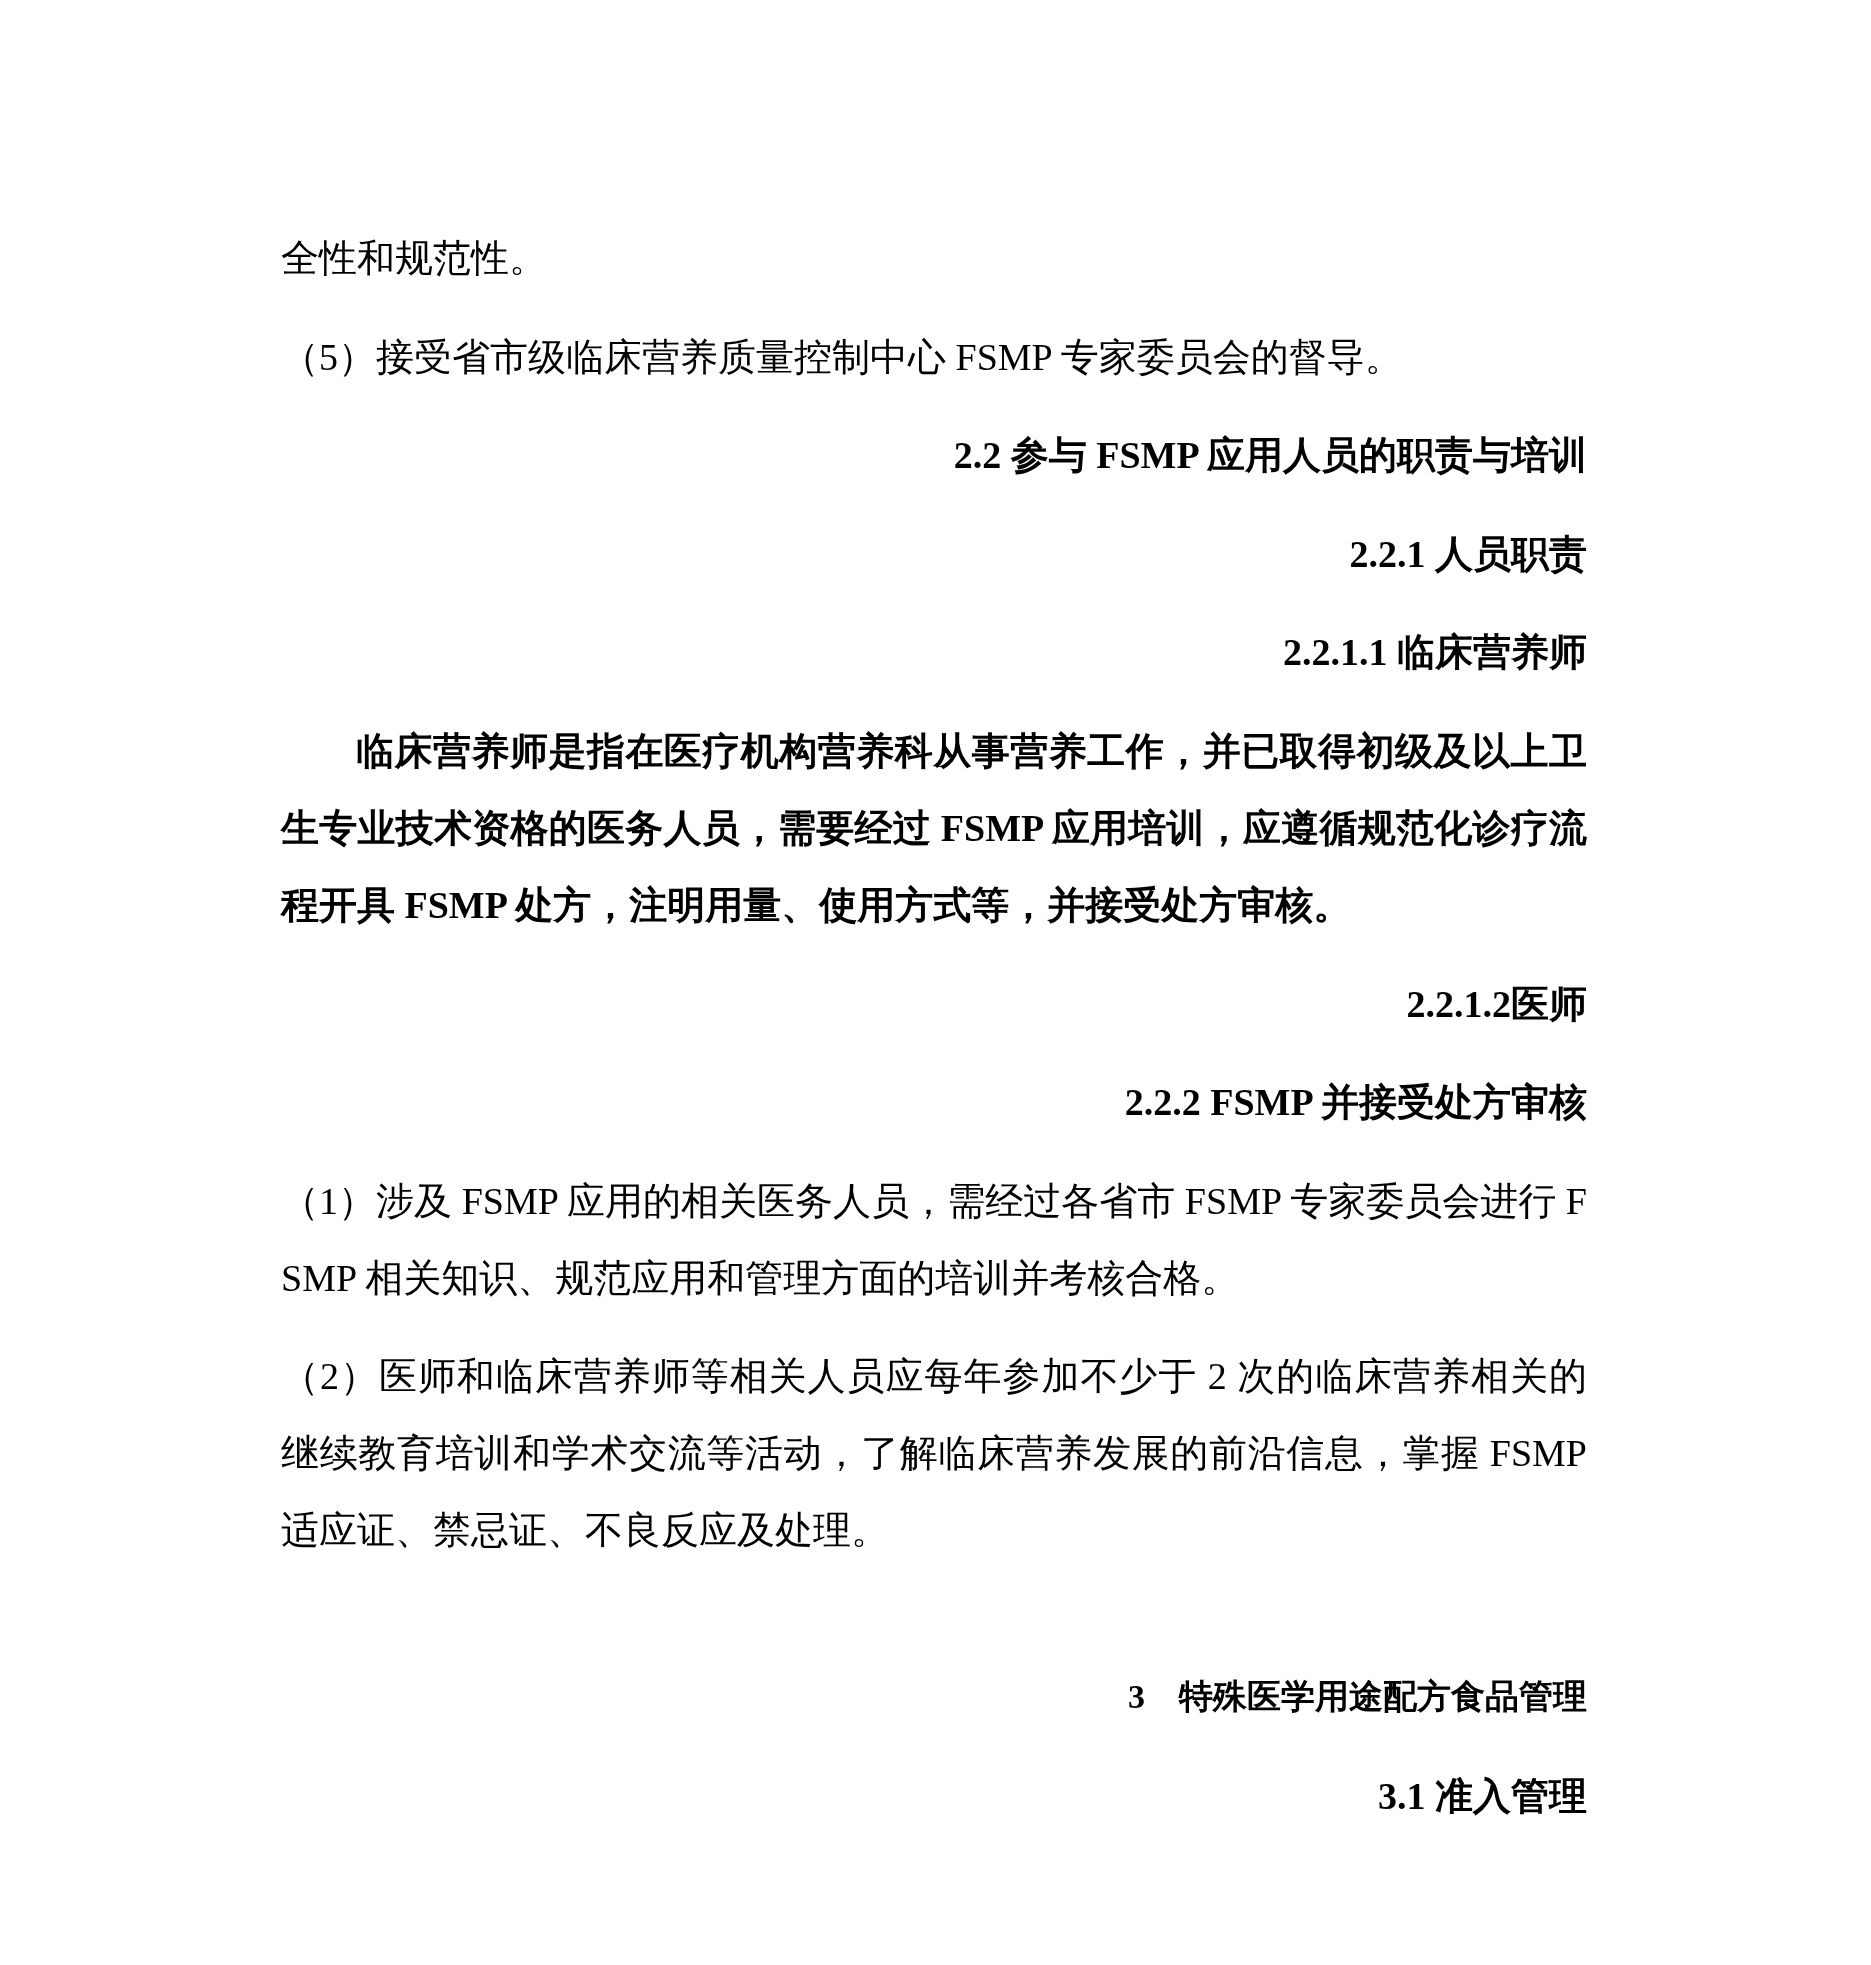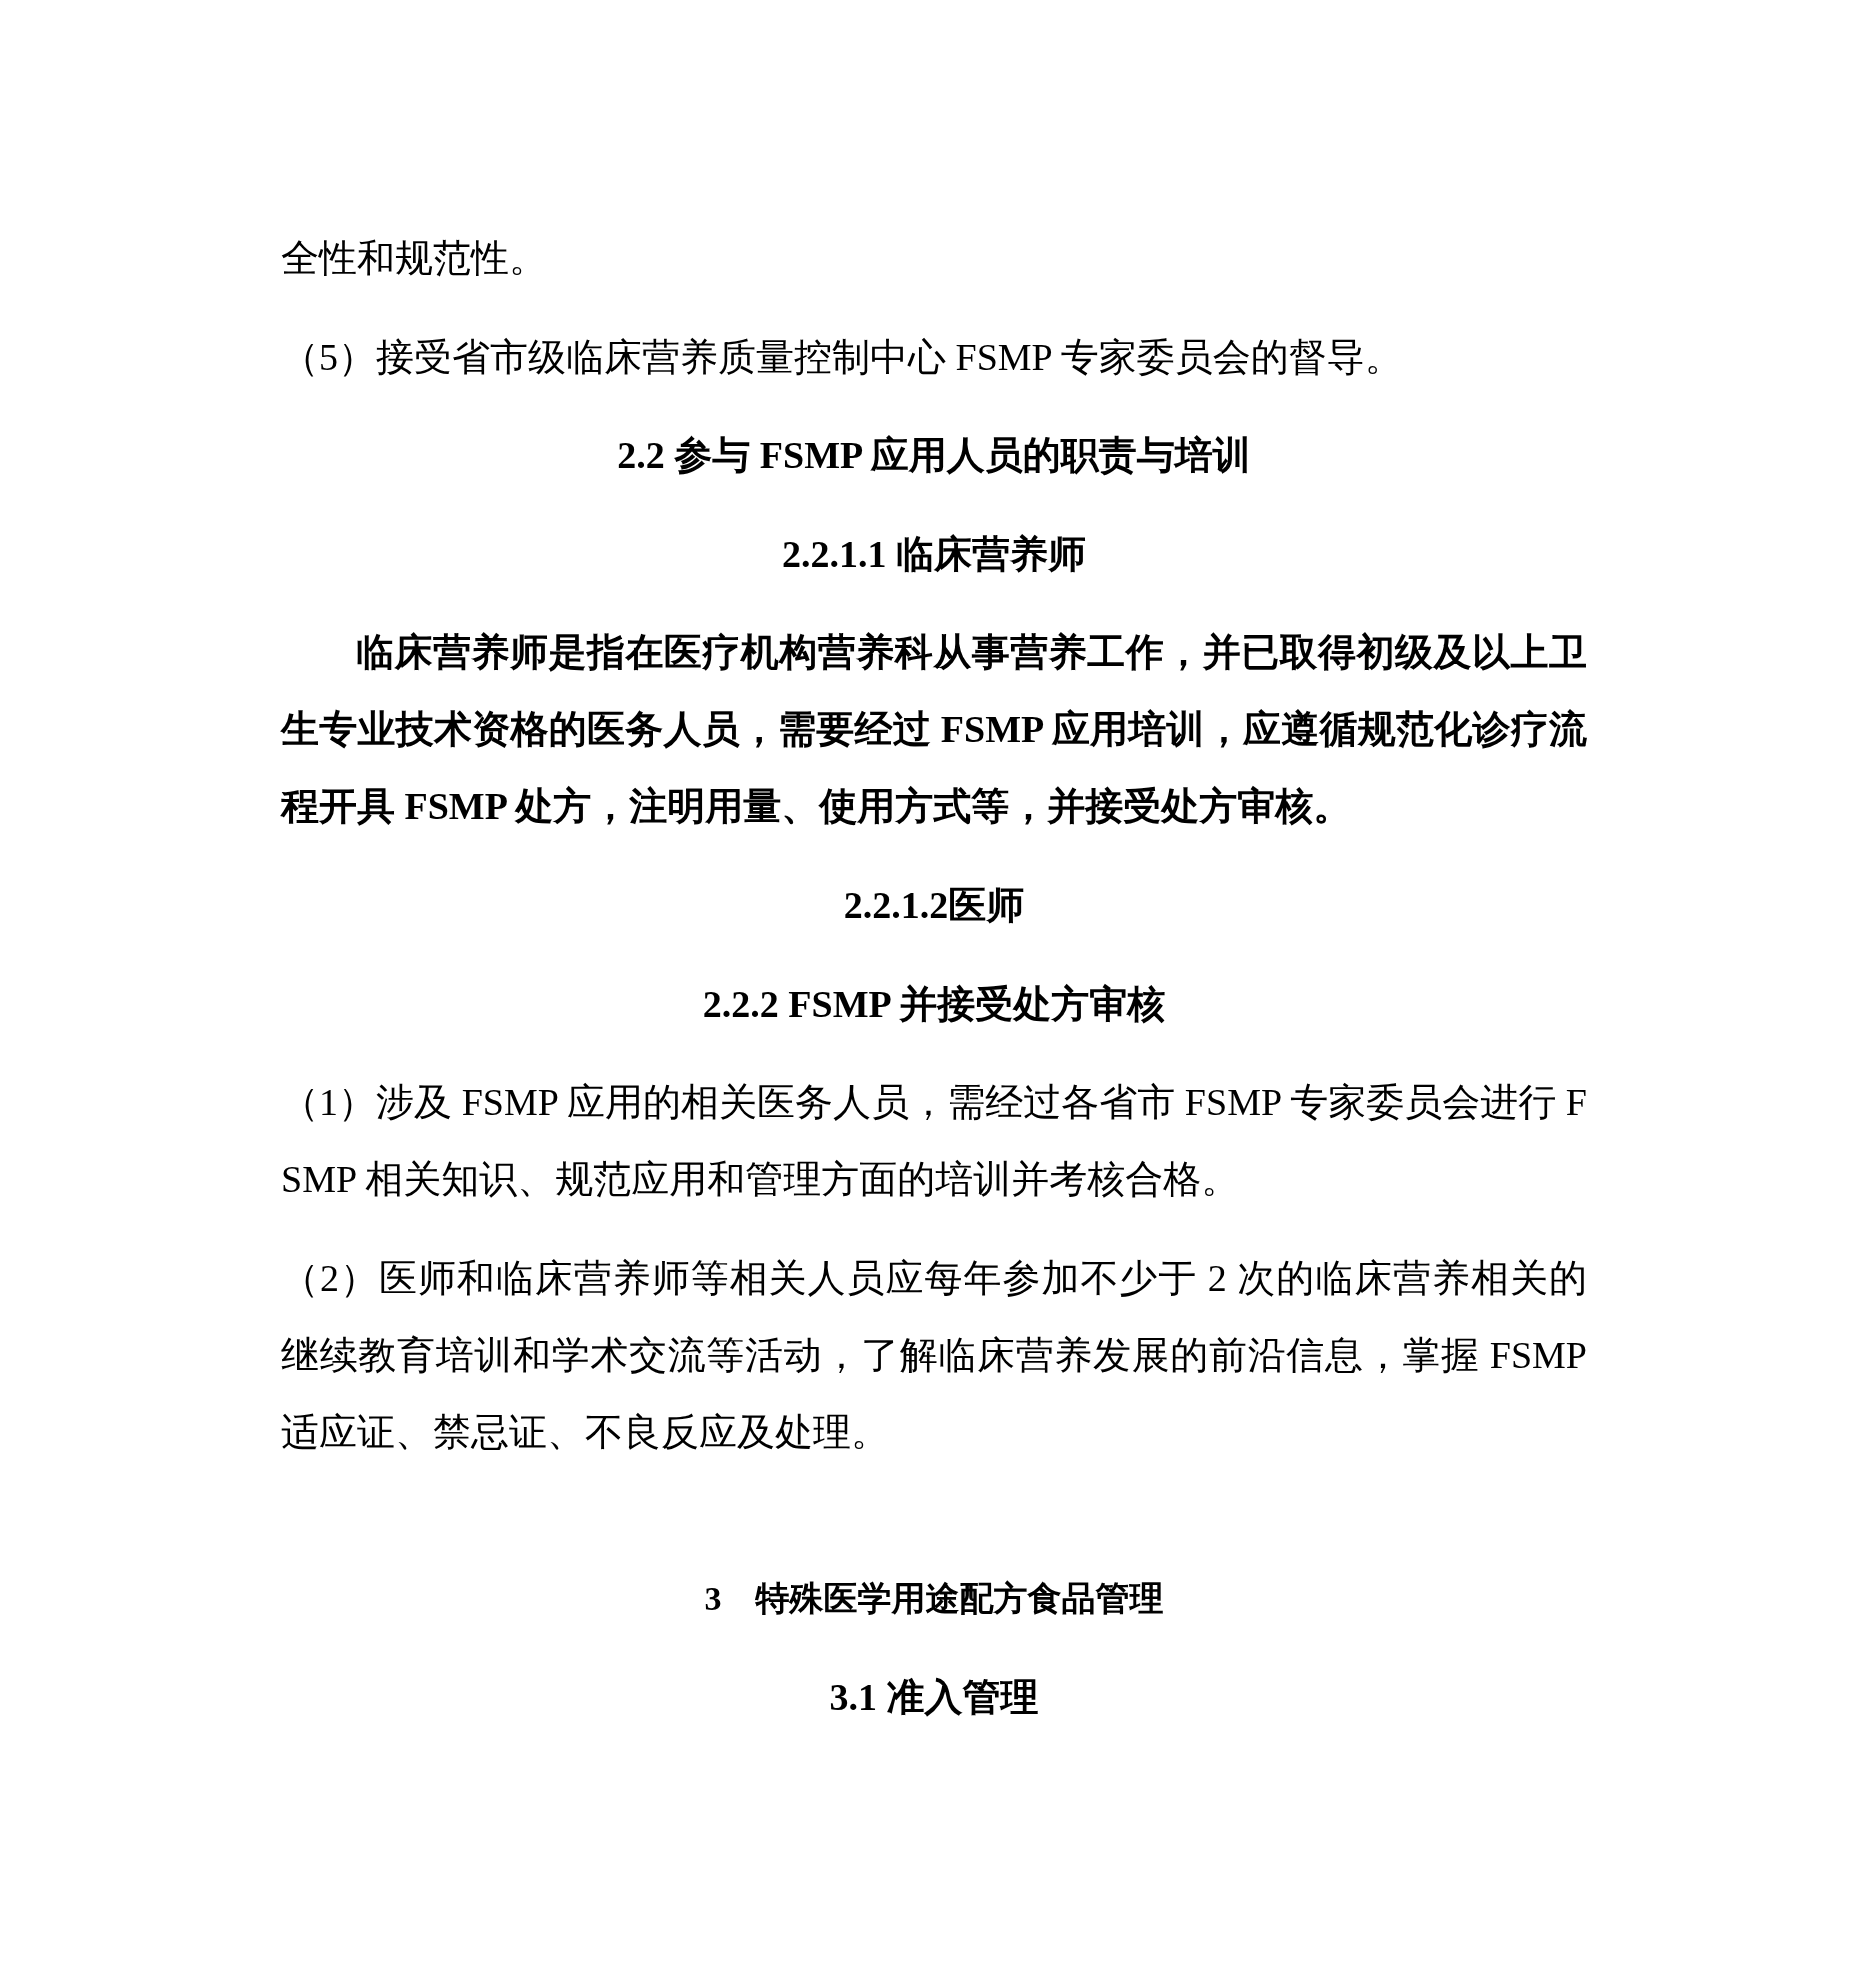--- a/index.html
+++ b/index.html
@@ -32,40 +32,41 @@
   }
   .para.indent {
     text-indent: 75px;
     font-weight: bold;
   }
   .hd {
     font-size: 38px;
     line-height: 77px;
     font-weight: 700;
     margin: 0 0 21.6px 0;
-    text-align: center;
+    text-align: right;
   }
   .hd.section {
     font-size: 34px;
     line-height: 79px;
     margin-top: 88px;
   }
 </style>
 </head>
 <body>
 
 <div class="page">
   <div class="content">
 
     <p class="para">全性和规范性。</p>
 
     <p class="para">（5）接受省市级临床营养质量控制中心 FSMP 专家委员会的督导。</p>
 
     <h2 class="hd">2.2 参与 FSMP 应用人员的职责与培训</h2>
 
+    <h3 class="hd">2.2.1 人员职责</h3>
 
     <h4 class="hd">2.2.1.1 临床营养师</h4>
 
     <p class="para indent">临床营养师是指在医疗机构营养科从事营养工作，并已取得初级及以上卫生专业技术资格的医务人员，需要经过 FSMP 应用培训，应遵循规范化诊疗流程开具 FSMP 处方，注明用量、使用方式等，并接受处方审核。</p>
 
     <h4 class="hd">2.2.1.2医师</h4>
 
 
     <h3 class="hd">2.2.2 FSMP 并接受处方审核</h3>
 

